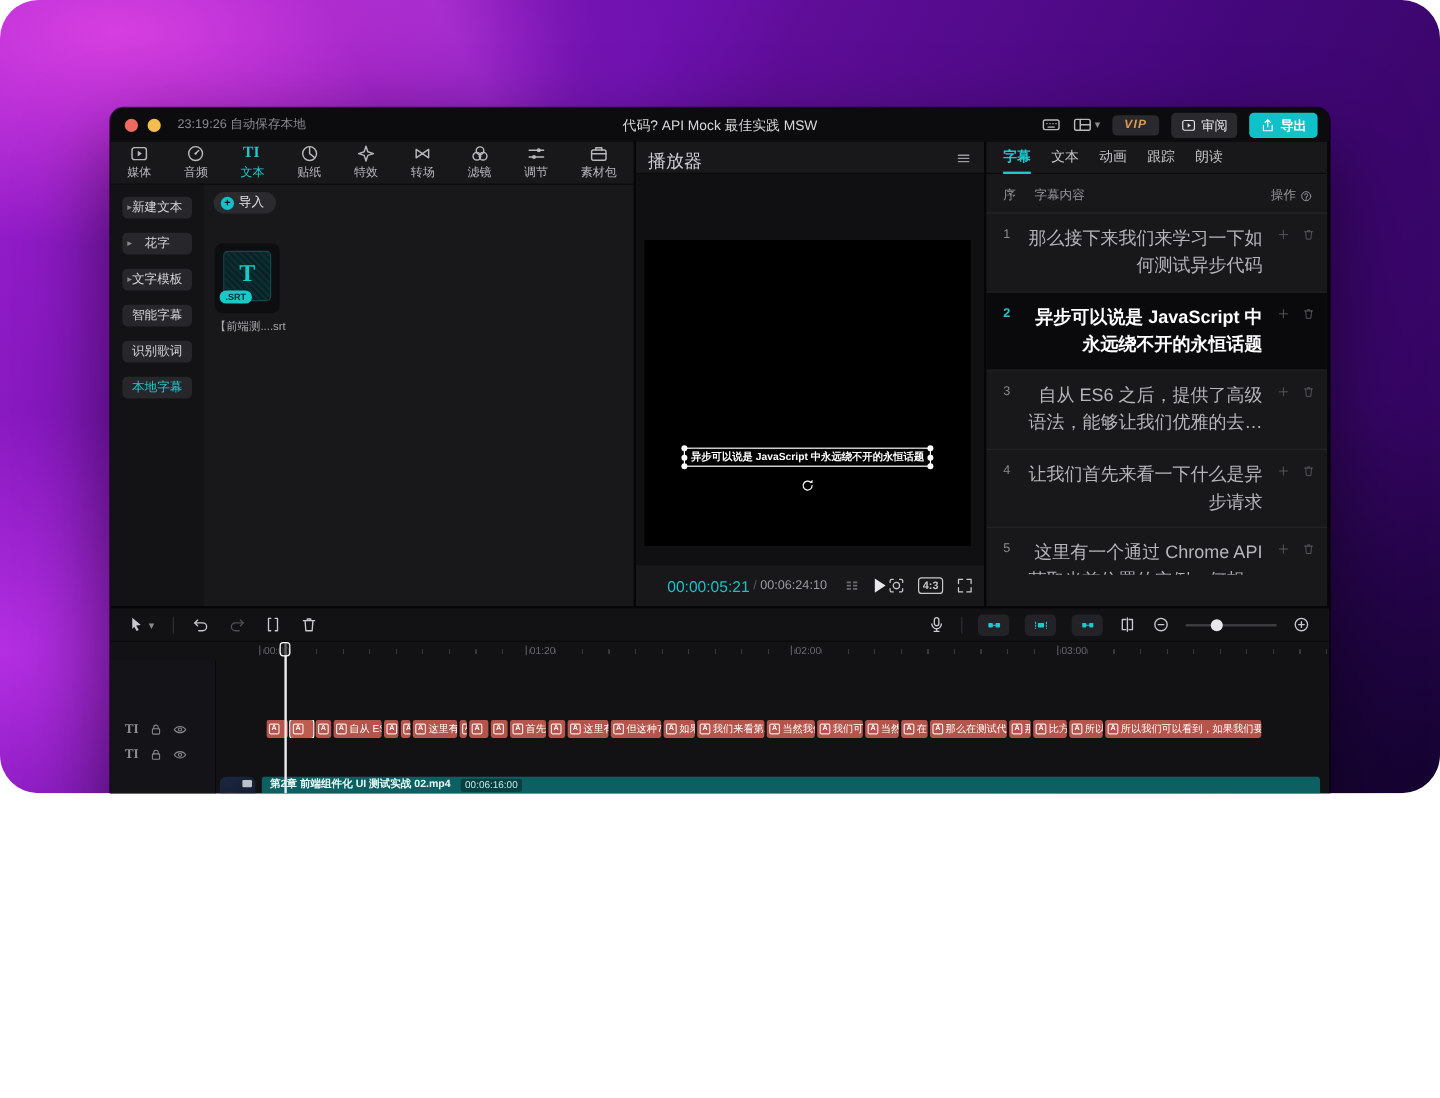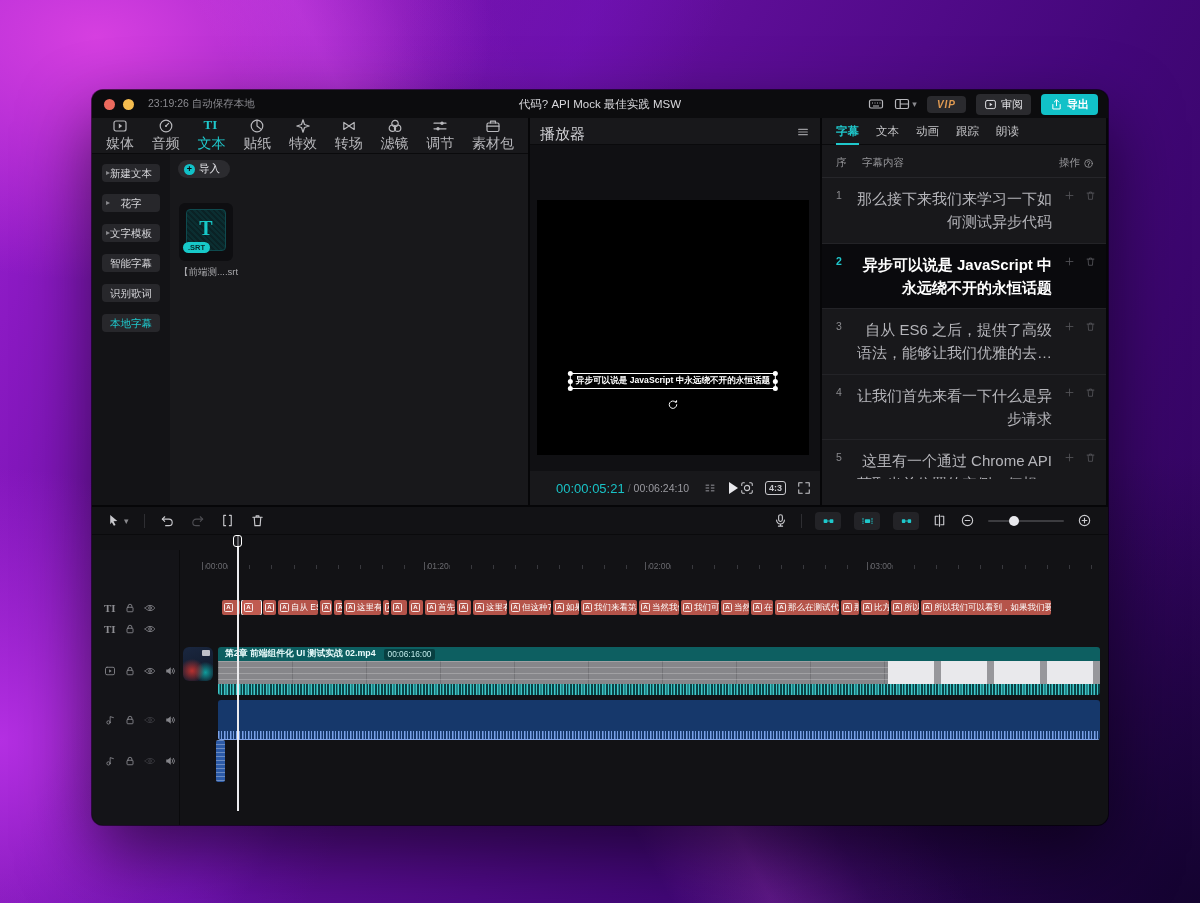--- a/index.html
+++ b/index.html
@@ -1,22 +1,23 @@
 <!DOCTYPE html>
 <html><head>
 <meta charset="utf-8">
 <style>
   * { margin:0; padding:0; box-sizing:border-box; }
   html,body { width:1200px; height:915px; font-family:"Liberation Sans",sans-serif; }
-  .desktop { position:relative; width:1200px; height:903px; overflow:hidden;
+  .desktop { position:relative; width:1200px; height:661px; overflow:hidden;
     background:
       radial-gradient(55% 45% at 8% 4%, #d63fe0 0%, rgba(214,63,224,0) 60%),
       radial-gradient(45% 55% at 0% 82%, #b42fe2 0%, rgba(160,38,216,0) 55%),
       radial-gradient(70% 80% at 100% 100%, #140330 0%, rgba(18,3,42,0) 62%),
       linear-gradient(118deg,#9a1fd0 0%,#7a14b4 22%,#5d0d96 45%,#43077a 68%,#2c0455 100%);
+    border-radius: 32px;
   }
   .desktop::before { content:""; position:absolute; inset:0;
     background:linear-gradient(62deg, transparent 40%, rgba(236,90,255,.22) 46%, rgba(236,90,255,.05) 52%, transparent 58%); }
   .desktop::after { content:""; position:absolute; inset:0;
     background:linear-gradient(295deg, transparent 55%, rgba(120,20,200,.35) 63%, transparent 75%); }
 
   .window { position:absolute; left:92px; top:90px; width:1016px; height:735px;
     background:#060608; border-radius:11px; overflow:hidden; z-index:5;
     box-shadow:0 30px 70px rgba(0,0,0,.55), 0 0 0 1px rgba(0,0,0,.6); }
 
@@ -46,21 +47,21 @@
   .panel { position:absolute; top:0; bottom:0; background:#18181b; }
   .panel-left { left:0; width:436px; }
   .panel-center { left:438px; width:290px; }
   .panel-right { left:730px; width:284px; }
 
   
   .media-toolbar { position:absolute; left:0; right:0; top:0; height:36px; display:flex; align-items:center;
     padding:0 14px; justify-content:space-between; border-bottom:1px solid #0a0a0c; }
   .mt-item { display:flex; flex-direction:column; align-items:center; gap:1px; color:#b8b8bc; cursor:pointer; }
   .mt-item .ic { width:16px; height:16px; }
-  .mt-item .mlabel { font-size:14px; }
+  .mt-item .mlabel { font-size:10px; }
   .mt-item.active { color:#1fc8cc; }
   .tiglyph { font-family:"Liberation Serif",serif; font-weight:700; font-size:13px; line-height:14px; }
   .left-body { position:absolute; top:36px; bottom:0; left:0; right:0; }
   .sidebar { position:absolute; left:0; top:0; bottom:0; width:78px; background:#131316; padding-top:10px; }
   .sb-item { position:relative; width:58px; height:18px; line-height:18px; margin:0 auto 12px auto; background:#27272b;
     border-radius:4px; color:#d6d6da; font-size:10.5px; text-align:center; cursor:pointer; }
   .sb-item .caret { position:absolute; left:4px; top:0; font-size:8px; color:#8a8a8e; }
   .sb-item.active { color:#1fc8cc; }
   .library { position:absolute; left:78px; right:0; top:0; bottom:0; }
   .import-btn { position:absolute; left:8px; top:6px; height:18px; background:#2b2b2f; border:none; border-radius:9px;
@@ -142,23 +143,23 @@
   .tgroup-left { display:flex; align-items:center; gap:15px; margin-left:14px; }
   .tool-sel { display:flex; align-items:center; gap:3px; }
   .vdiv { width:1px; height:14px; background:#2e2e32; }
   .tgroup-right { display:flex; align-items:center; gap:13px; margin-left:auto; margin-right:16px; }
   .toggle { width:26px; height:18px; background:#232327; border-radius:4px; display:flex; align-items:center;
     justify-content:center; cursor:pointer; }
   .toggle .ic { width:15px; height:12px; color:#1fc8cc; }
   .zslider { position:relative; width:76px; height:2px; background:#3c3c40; border-radius:2px; cursor:pointer; }
   .zknob { position:absolute; top:-4px; left:28%; width:10px; height:10px; border-radius:50%; background:#e8e8ec; }
 
-  .tl-ruler { position:absolute; left:74px; right:0; top:28px; height:15px; cursor:pointer;
+  .tl-ruler { position:absolute; left:88px; right:0; top:28px; height:15px; cursor:pointer;
     background-image:repeating-linear-gradient(to right,#38383d 0 1px,transparent 1px 22.15px);
-    background-position:39px 6px; background-size:100% 4px; background-repeat:no-repeat;margin-top:24px; }
+    background-position:39px 6px; background-size:100% 4px; background-repeat:no-repeat; }
   .rlabel { position:absolute; top:2px; color:#6a6a6f; font-size:8.5px; display:flex; gap:3px; align-items:center; }
   .rlabel .tick { width:1px; height:8px; background:#55555a; display:inline-block; }
 
   .tl-tracks { position:absolute; left:0; right:0; top:43px; bottom:0; }
   .head-col { position:absolute; left:0; top:0; bottom:0; width:88px; background:#141418; border-right:1px solid #0a0a0c; }
   .thead { position:absolute; left:0; width:88px; display:flex; align-items:center; gap:8px; padding-left:12px; }
   .thead .ic { width:12px; height:12px; color:#85858a; cursor:pointer; }
   .thead .ic.dim { color:#3a3a3f; }
   .thead .tt { color:#8d8d92; font-size:11px; font-family:"Liberation Serif",serif; font-weight:700; cursor:pointer; }
 

